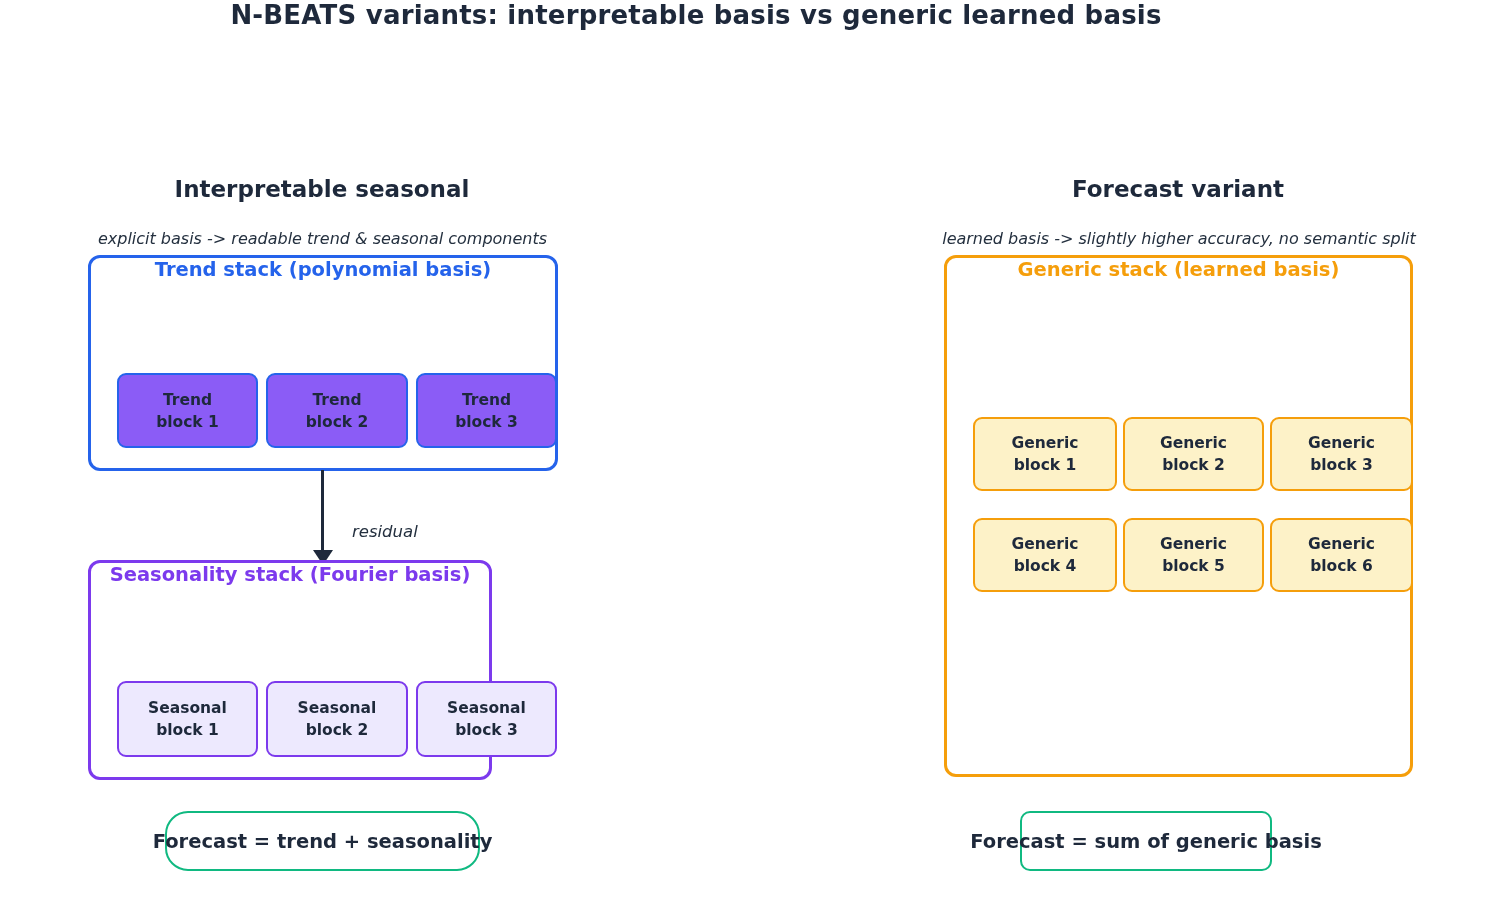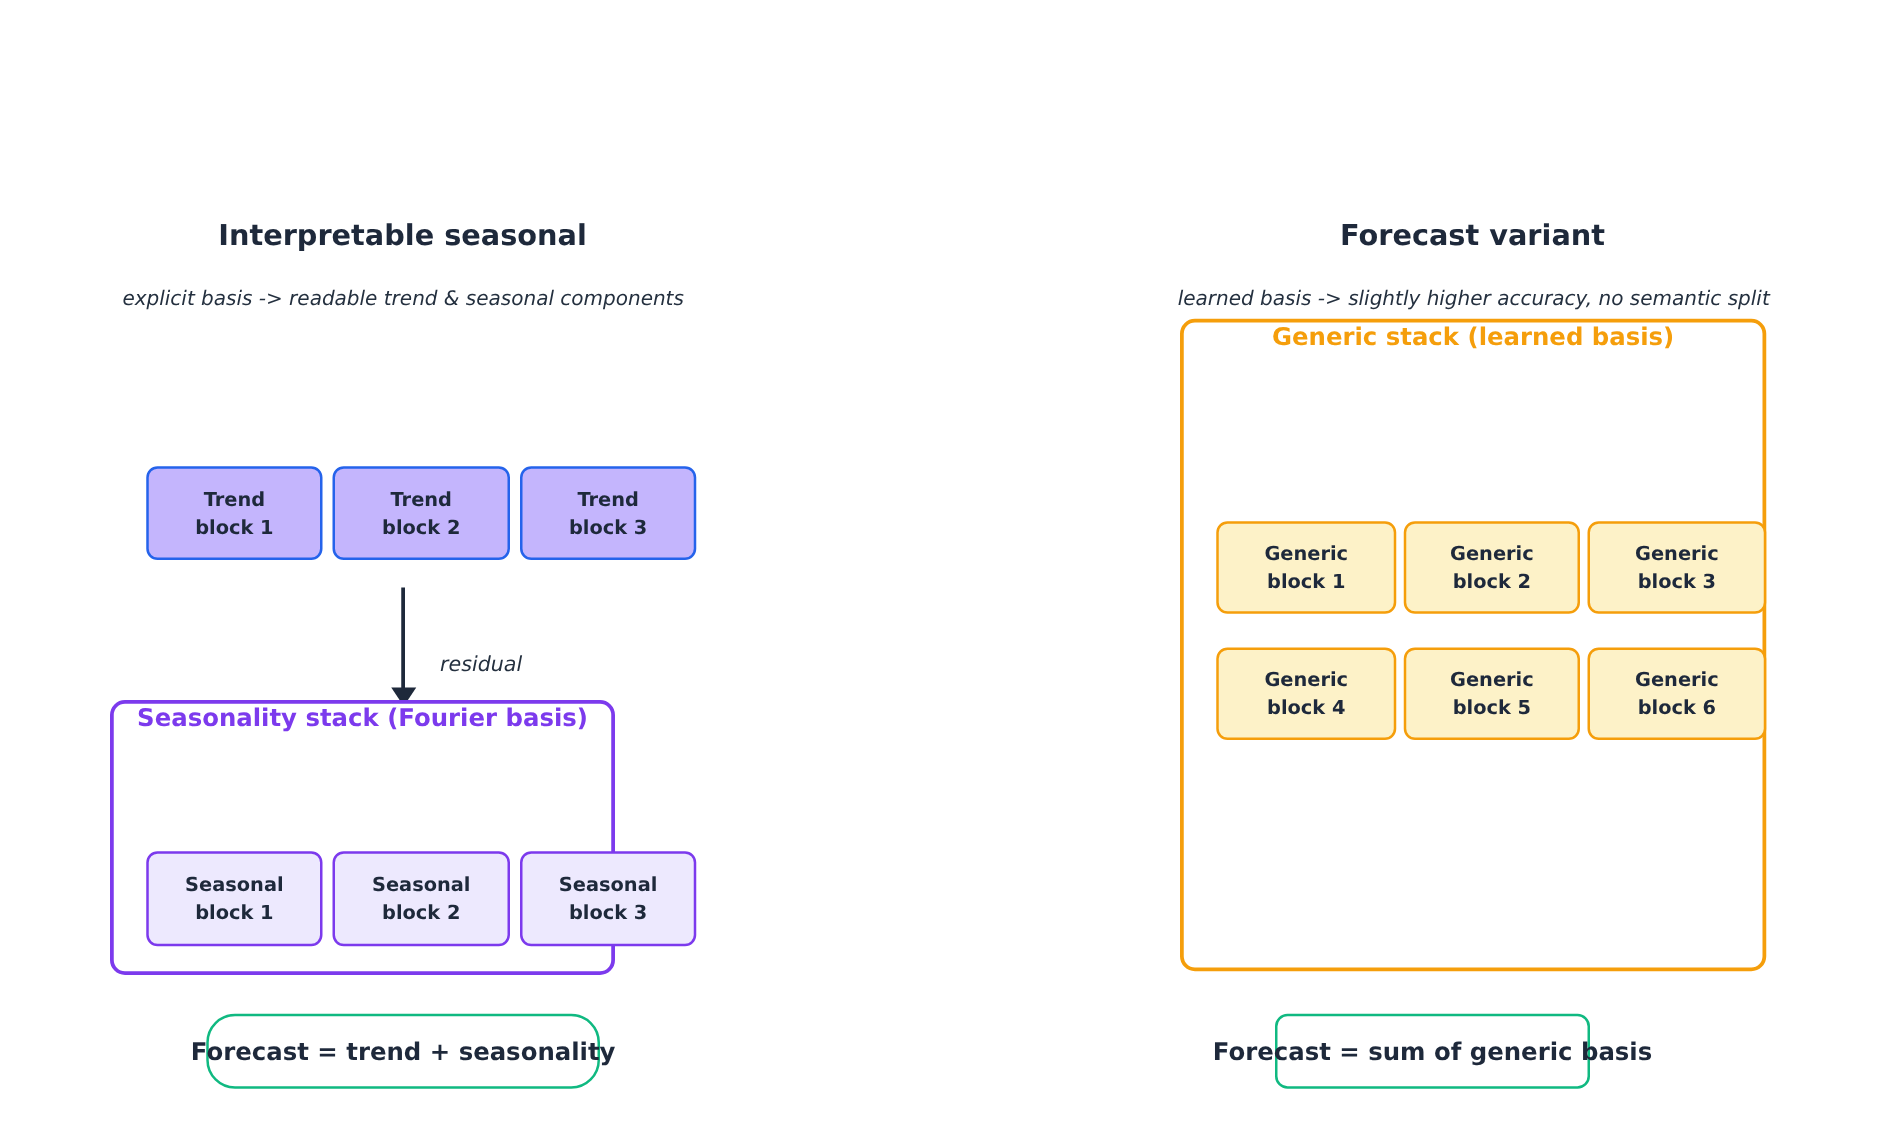--- a/index.html
+++ b/index.html
@@ -49,21 +49,21 @@
 
   .block {
     border-radius: 9px;
     box-sizing: border-box;
     display: flex; align-items: center; justify-content: center;
     text-align: center;
     font-size: 15.5px; font-weight: bold; color: #1e293b;
     line-height: 22px;
     white-space: pre-line;
   }
-  .block.blue   { background: #c4b5fd; border: 2.5px solid #2563eb; }
+  .block.blue   { background: #8b5cf6; border: 2.5px solid #2563eb; }
   .block.purple { background: #ede9fe; border: 2.5px solid #7c3aed; }
   .block.orange { background: #fdf2c8; border: 2.5px solid #f59e0b; }
 
   .arrow-line {
     left: 321px; top: 470px; width: 3px; height: 82px;
     background: #1e293b;
   }
   .arrow-head {
     left: 313px; top: 550px;
     width: 0; height: 0;
@@ -86,25 +86,29 @@
   .forecast-text {
     white-space: nowrap;
     font-size: 19.5px; font-weight: bold; color: #1e293b;
   }
 </style>
 </head>
 <body>
 
 <div class="page">
 
+  <div class="abs main-title">N-BEATS variants: interpretable basis vs generic learned basis</div>
 
   <div class="abs col-heading" style="left:72px; top:176px; width:500px;">Interpretable seasonal</div>
 
   <div class="abs col-subtitle" style="left:0px; top:229px; width:645px;">explicit basis -&gt; readable trend &amp; seasonal components</div>
 
+  <div class="abs stack-box blue" style="left:88px; top:255px; width:470px; height:216px;">
+    <div class="stack-title blue">Trend stack (polynomial basis)</div>
+  </div>
   <div class="abs block blue" style="left:117px; top:373px; width:141px; height:75px;">Trend
 block 1</div>
   <div class="abs block blue" style="left:266px; top:373px; width:142px; height:75px;">Trend
 block 2</div>
   <div class="abs block blue" style="left:416px; top:373px; width:141px; height:75px;">Trend
 block 3</div>
 
   <div class="abs arrow-line"></div>
   <div class="abs arrow-head"></div>
   <div class="abs residual-label">residual</div>

